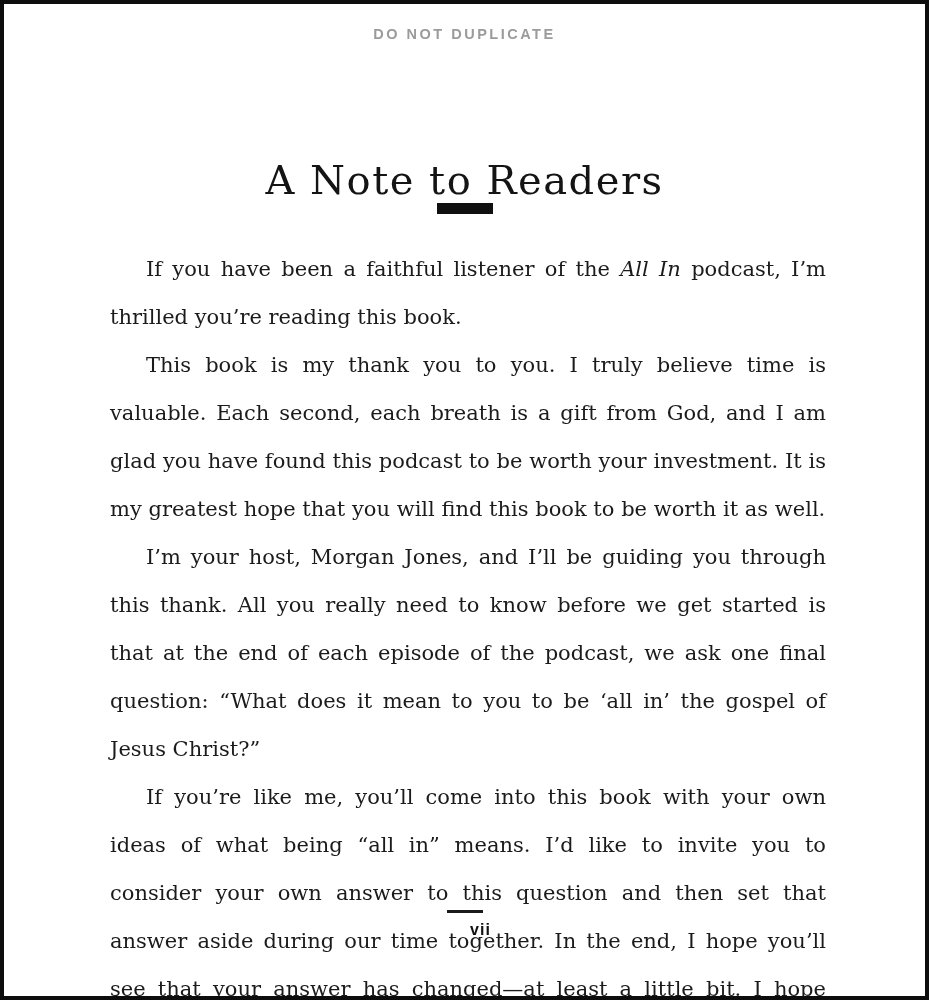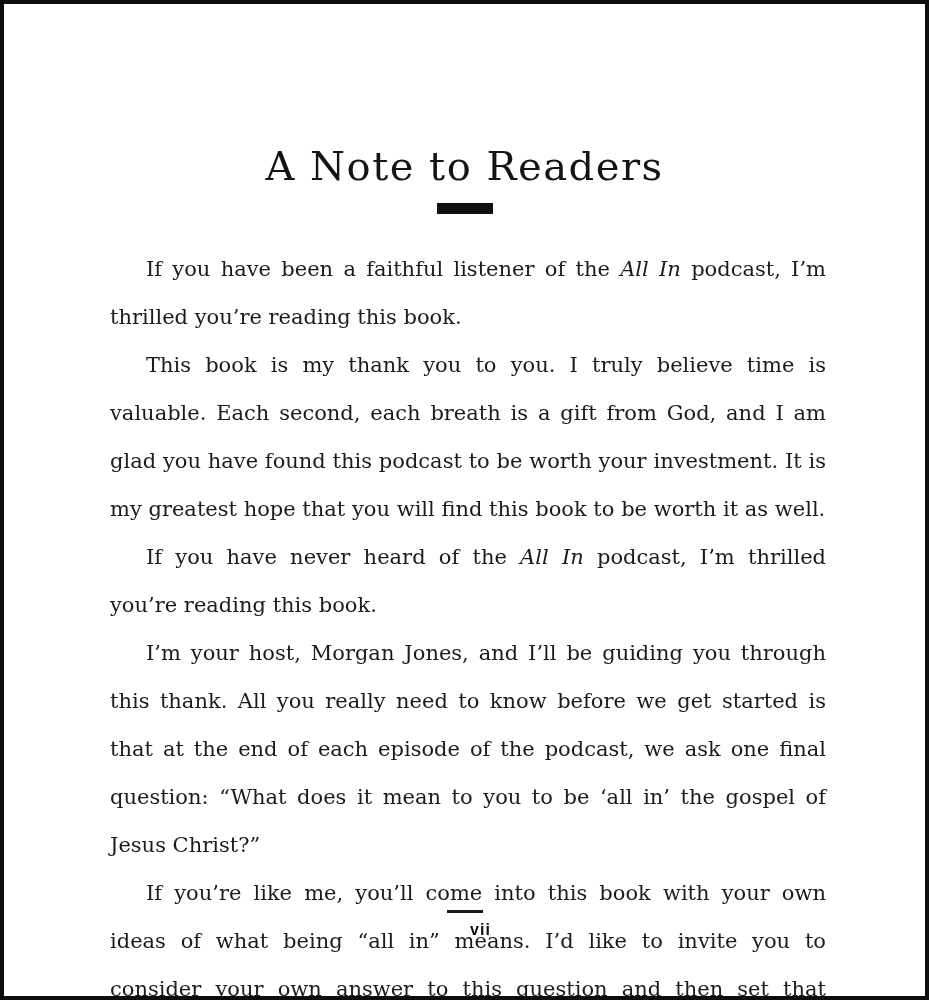--- a/index.html
+++ b/index.html
@@ -22,21 +22,21 @@
     font-family: "Liberation Sans", sans-serif;
     font-weight: bold;
     font-size: 14.5px;
     letter-spacing: 2.5px;
     color: #9b9b9b;
   }
   .stamp-top { top: 22px; }
   .stamp-bottom { top: 953px; }
   .chapter-title {
     position: absolute;
-    top: 112px;
+    top: 126px;
     left: 0;
     width: 100%;
     text-align: center;
     font-family: "DejaVu Serif", serif;
     font-size: 40px;
     font-weight: 500;
     letter-spacing: 1.5px;
     color: #141414;
   }
   .title-divider {
@@ -83,29 +83,29 @@
     font-size: 16px;
     letter-spacing: 1px;
     color: #111111;
   }
 </style>
 </head>
 <body>
 
 <div class="page-frame">
 
+  <div class="stamp stamp-top">DO NOT DUPLICATE</div>
 
   <h1 class="chapter-title">A Note to Readers</h1>
 
   <div class="title-divider"></div>
 
   <div class="body-text">
       <p><span>If you have been a faithful listener of the </span><em>All In</em><span> podcast, I’m thrilled you’re reading this book.</span></p>
       <p><span>This book is my thank you to you. I truly believe time is valuable. Each second, each breath is a gift from God, and I am glad you have found this podcast to be worth your investment. It is my greatest hope that you will find this book to be worth it as well.</span></p>
-      <p><span>If you have never heard of the </span><em>All In</em><span> podcast, I’m thrilled you’re reading this book.</span></p>
       <p><span>I’m your host, Morgan Jones, and I’ll be guiding you through this thank. All you really need to know before we get started is that at the end of each episode of the podcast, we ask one final question: “What does it mean to you to be ‘all in’ the gospel of Jesus Christ?”</span></p>
       <p><span>If you’re like me, you’ll come into this book with your own ideas of what being “all in” means. I’d like to invite you to consider your own answer to this question and then set that answer aside during our time together. In the end, I hope you’ll see that your answer has changed—at least a little bit. I hope you’ll find there is no one way to be all in.</span></p>
     </div>
 
   <div class="footer-rule"></div>
 
   <div class="page-number">vii</div>
 
 
 </div>

